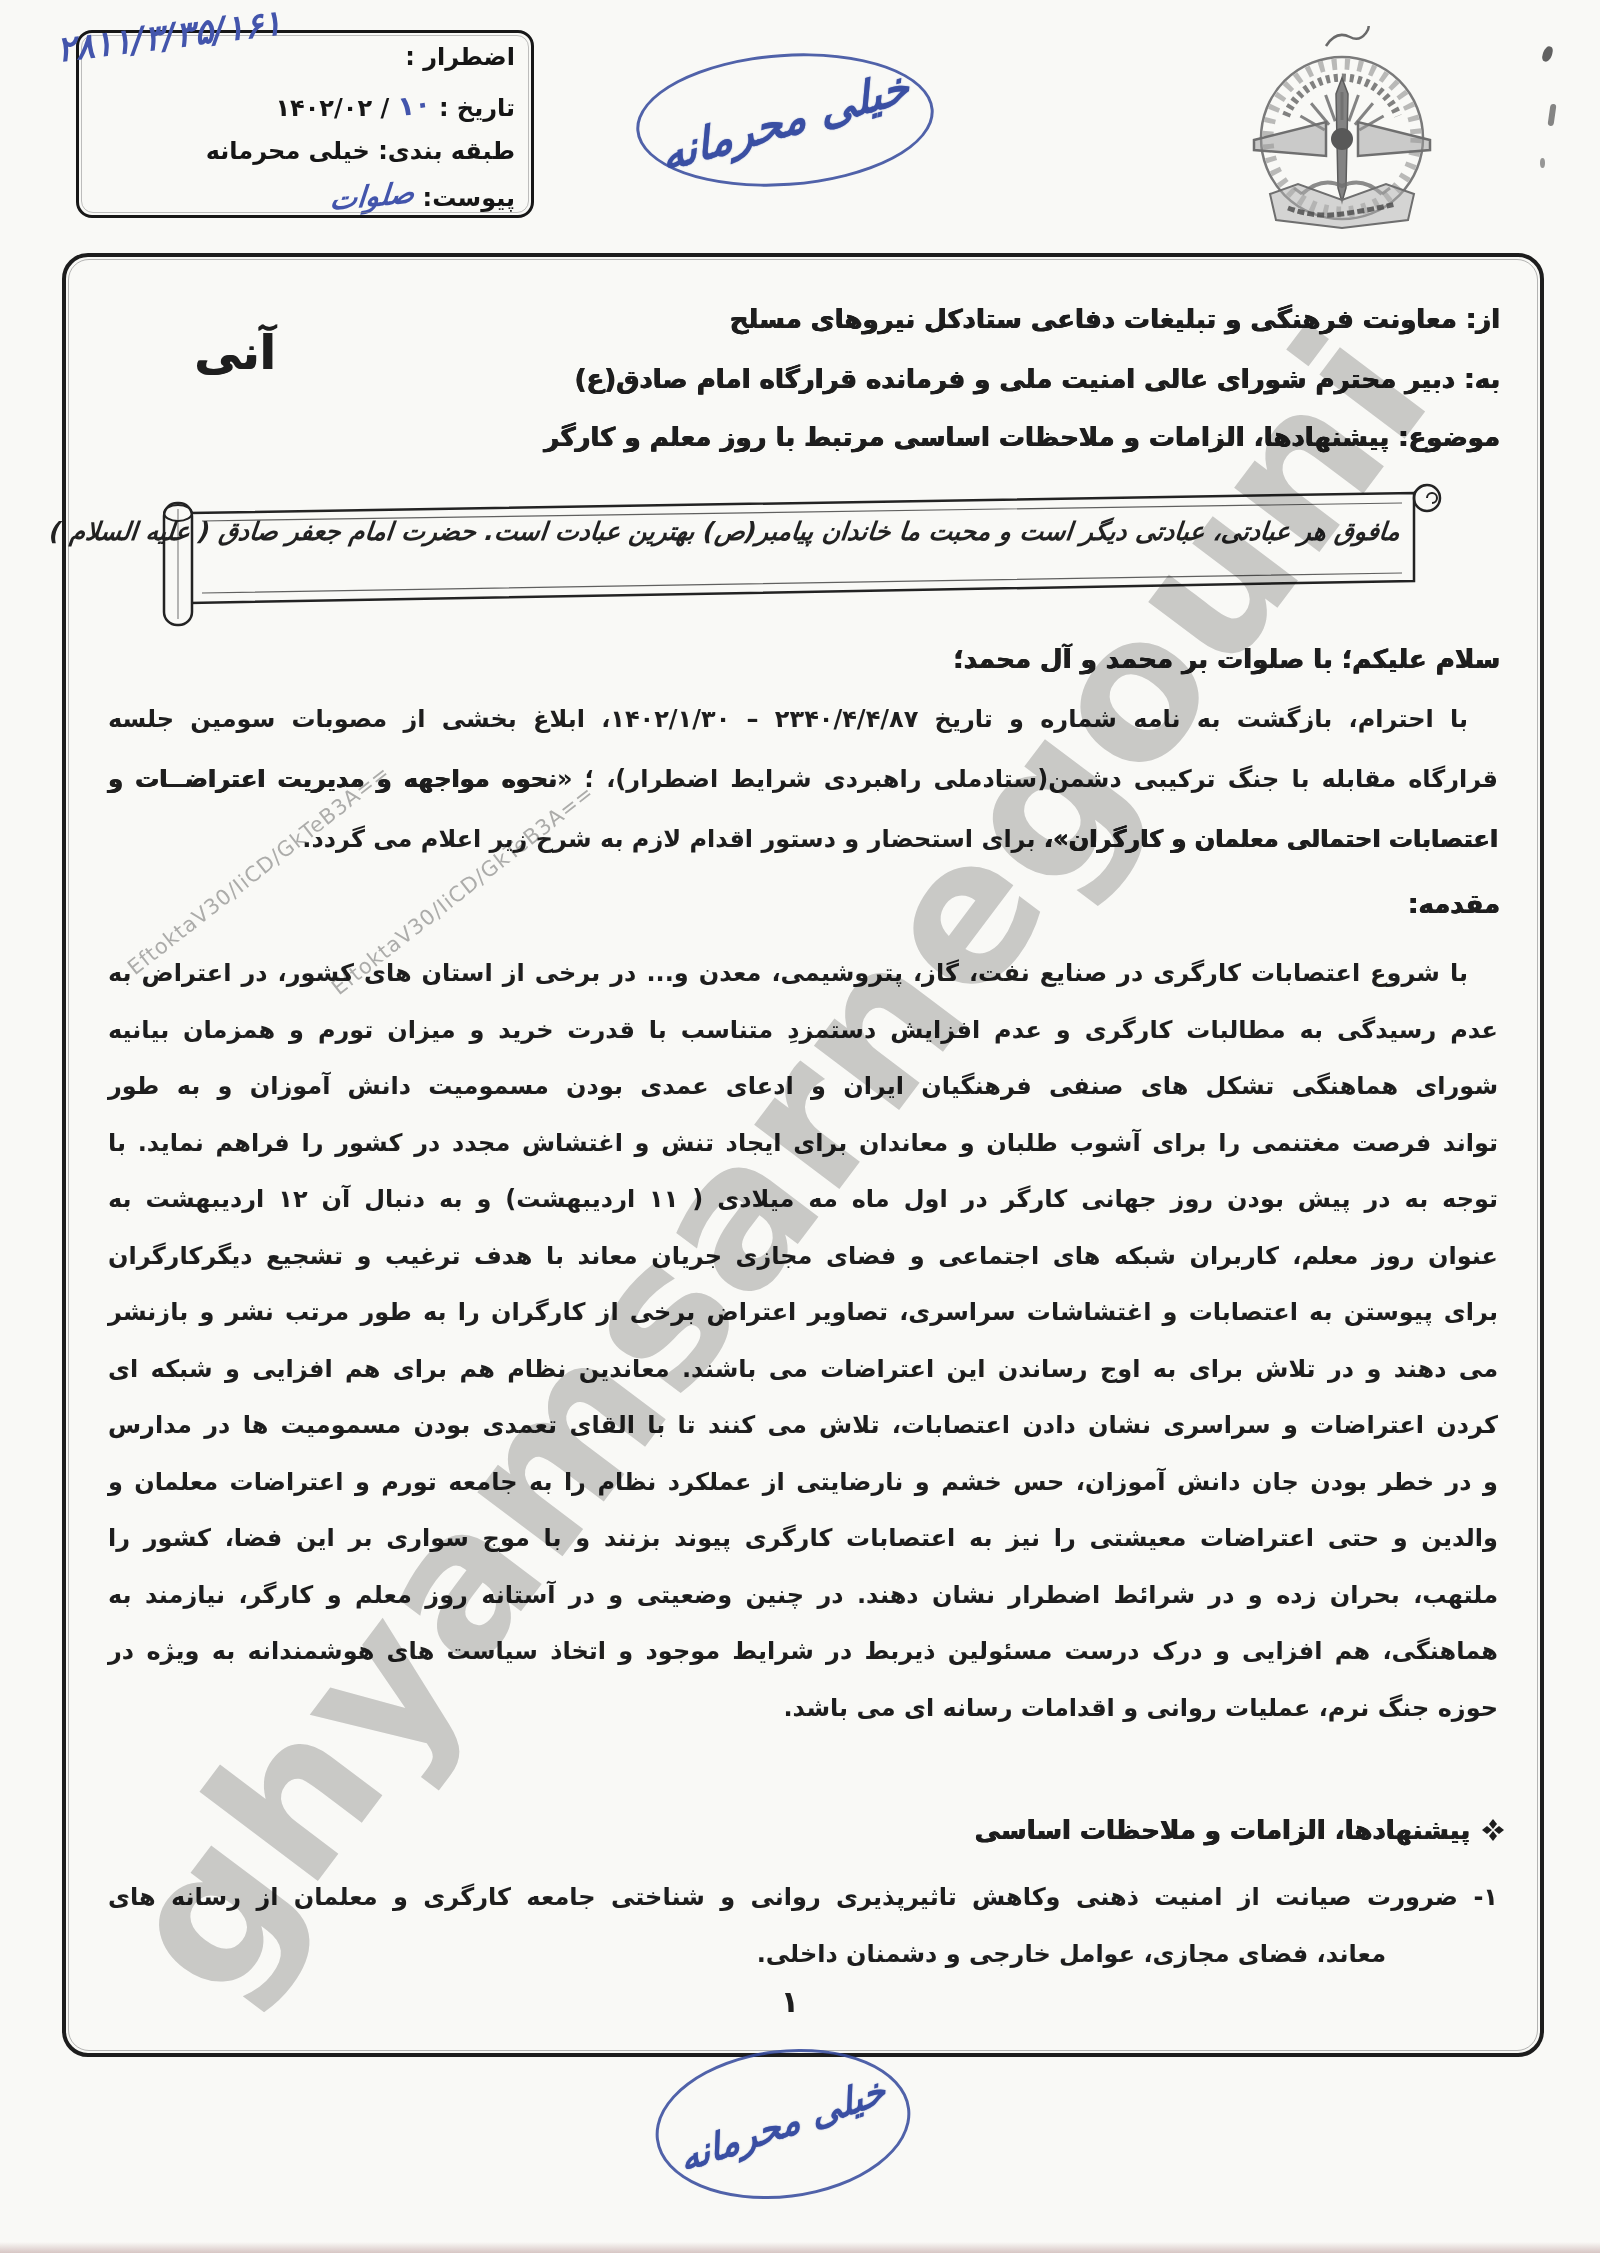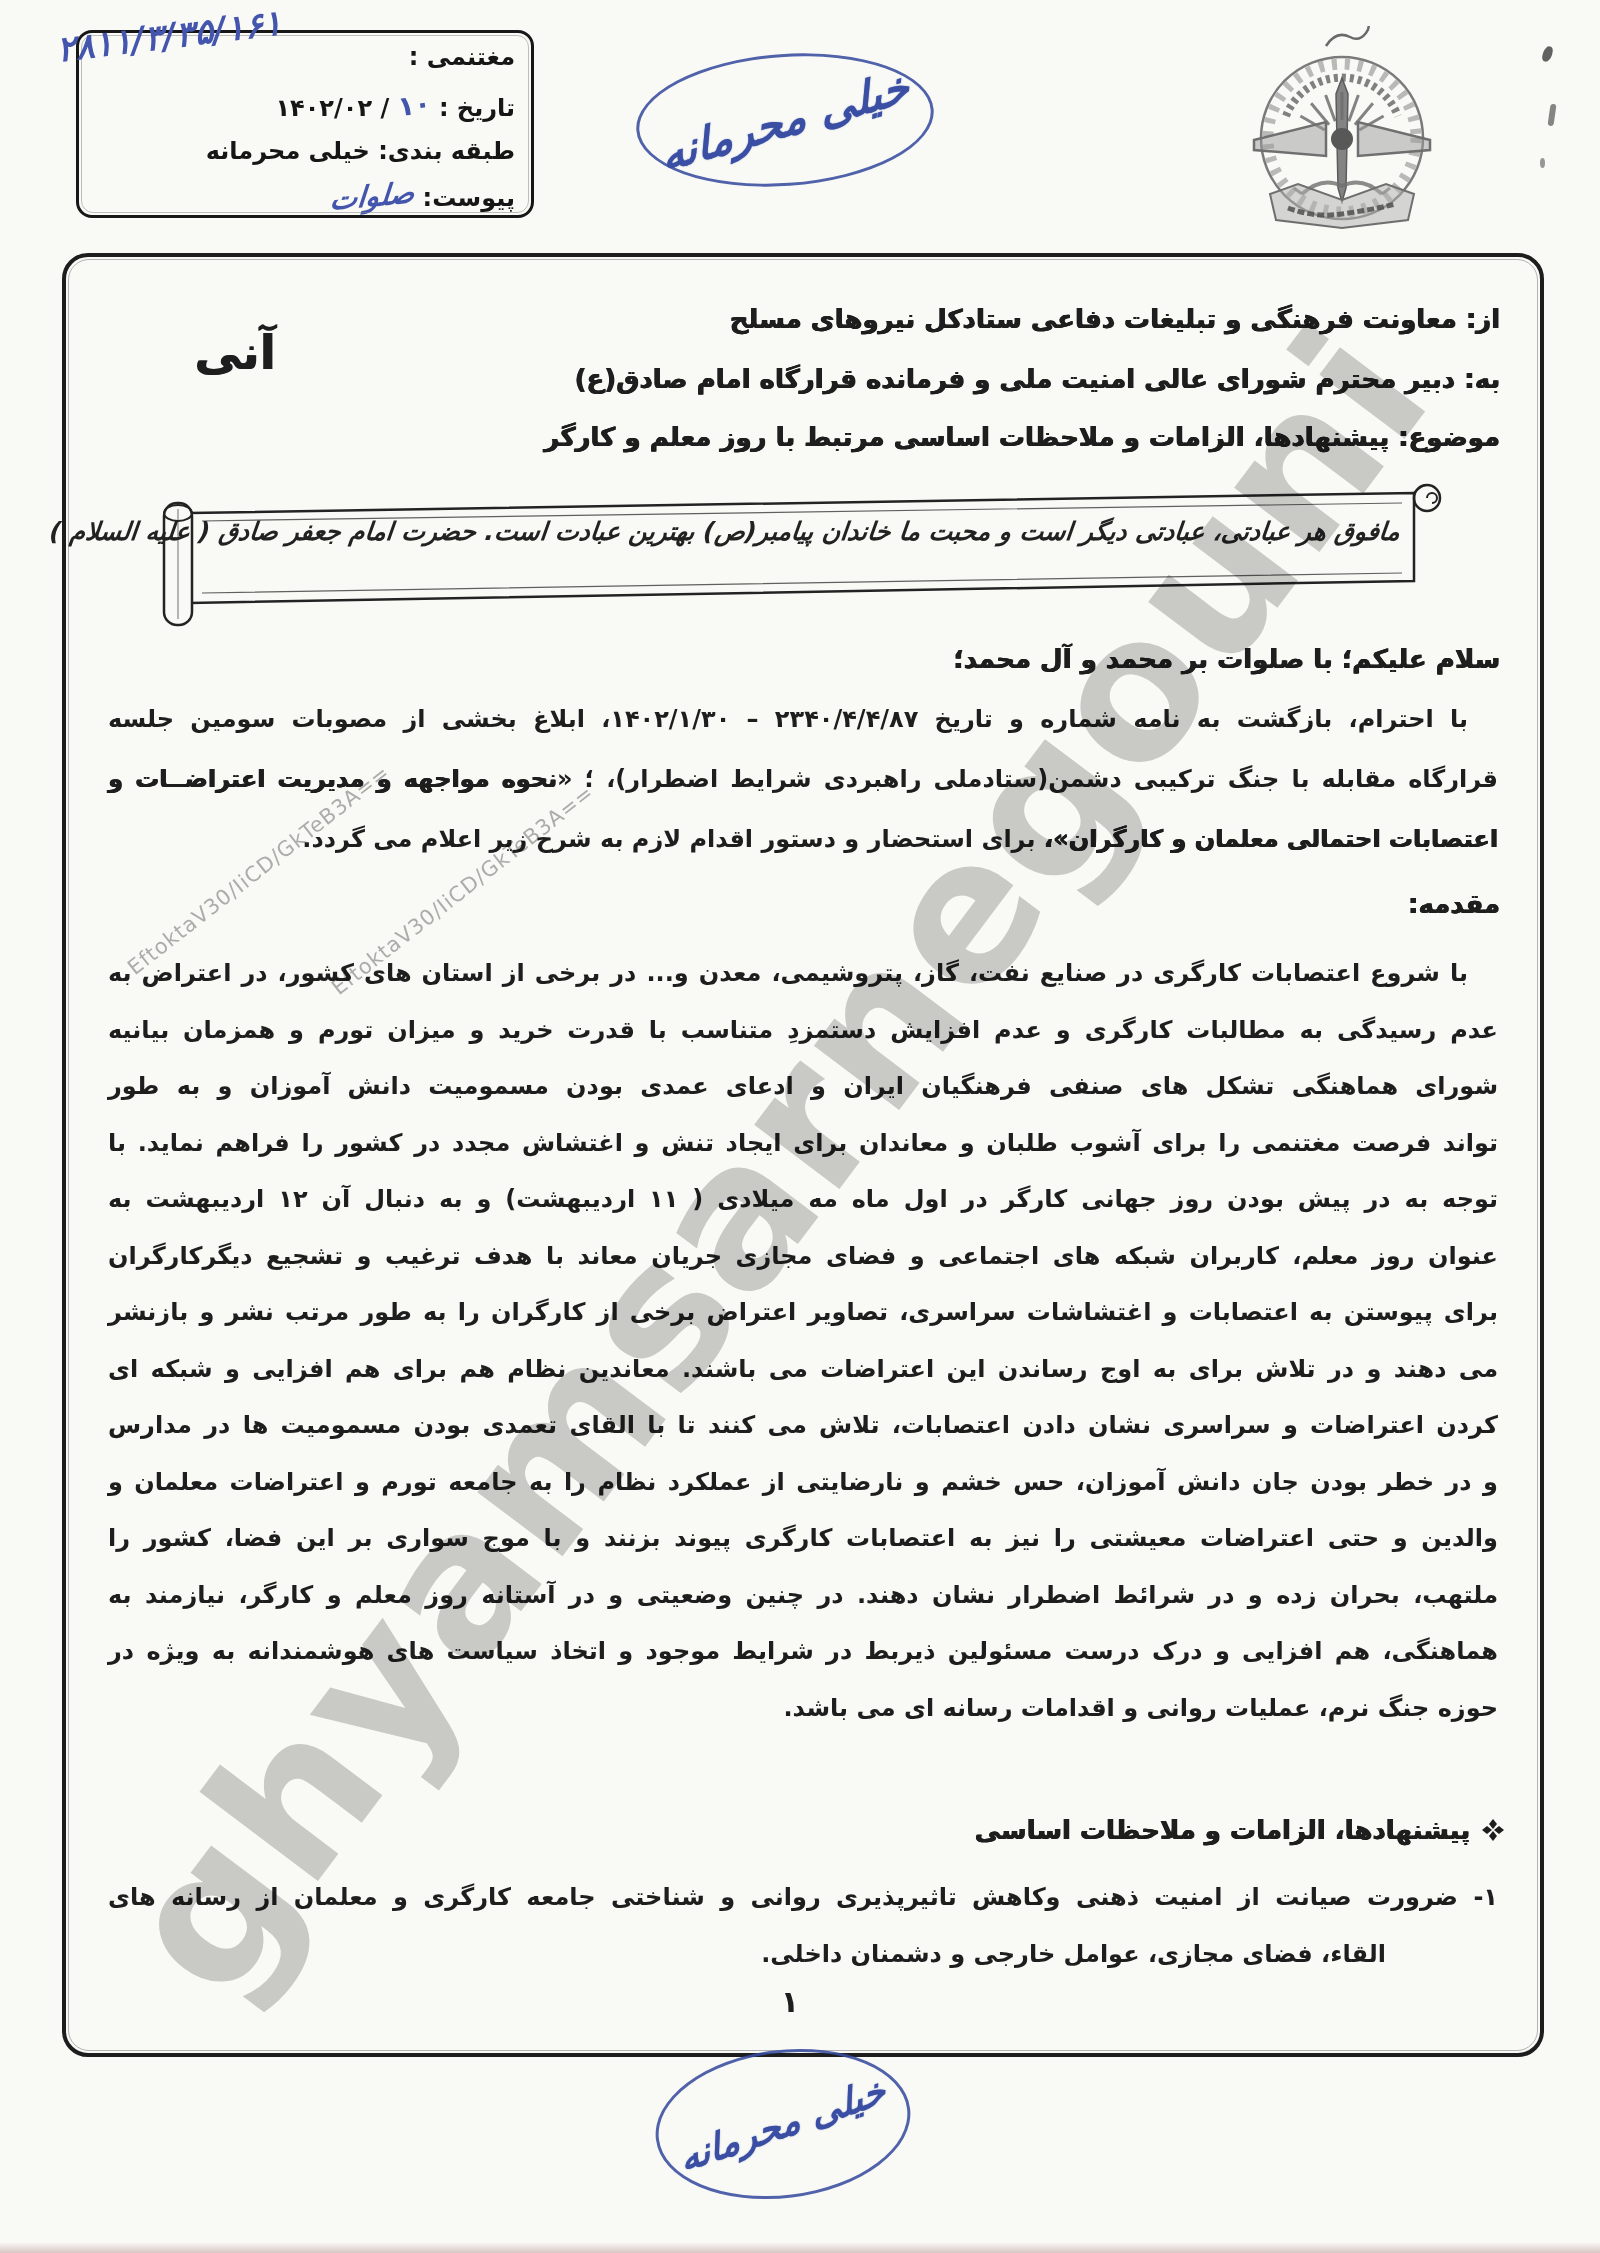--- a/index.html
+++ b/index.html
@@ -97,21 +97,21 @@
 </style>
 </head>
 <body>
 
 <div class="scan">
 
   <div class="hand-number">۲۸۱۱/۳/۳۵/۱۶۱</div>
 
   <div class="hbox">
     <div class="hrow" style="top:10px;">
-      <span>مغتنمی :</span>
+      <span>اضطرار :</span>
     </div>
     <div class="hrow" style="top:58px;">
       <span>تاریخ :</span>
       <span class="hw hw-day">۱۰</span>
       <span>/</span>
       <span>۱۴۰۲/۰۲</span>
     </div>
     <div class="hrow" style="top:104px;">
       <span>طبقه بندی:</span>
       <span> </span>
@@ -209,21 +209,21 @@
         <polygon points="0,11 5,7 10,11 5,15" fill="#1e1e1e"></polygon>
         <polygon points="22,11 17,7 12,11 17,15" fill="#1e1e1e"></polygon>
         <polygon points="11,22 7,17 11,12 15,17" fill="#1e1e1e"></polygon>
       </svg>
       <span class="xb">پیشنهادها، الزامات و ملاحظات اساسی</span>
     </div>
 
     <div class="lines" style="top:1612px;">
       <div class="bl">۱- ضرورت صیانت از امنیت ذهنی وکاهش تاثیرپذیری روانی و شناختی جامعه کارگری و معلمان از  رسانه های</div>
       <div class="bl item2">
-        <span class="item2-inner">القاء، فضای مجازی، عوامل خارجی و دشمنان داخلی.</span>
+        <span class="item2-inner">معاند، فضای مجازی، عوامل خارجی و دشمنان داخلی.</span>
       </div>
     </div>
   </div>
 
   <div class="pagenum">۱</div>
 
   <div class="stamp stamp-bottom">
     <span class="stamp-text">خیلی محرمانه</span>
   </div>
 

